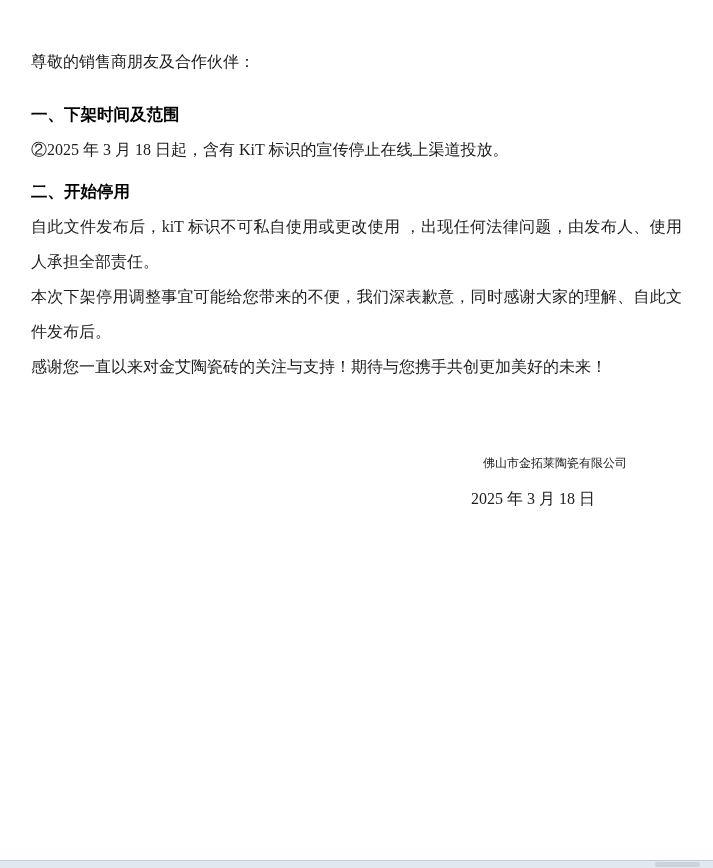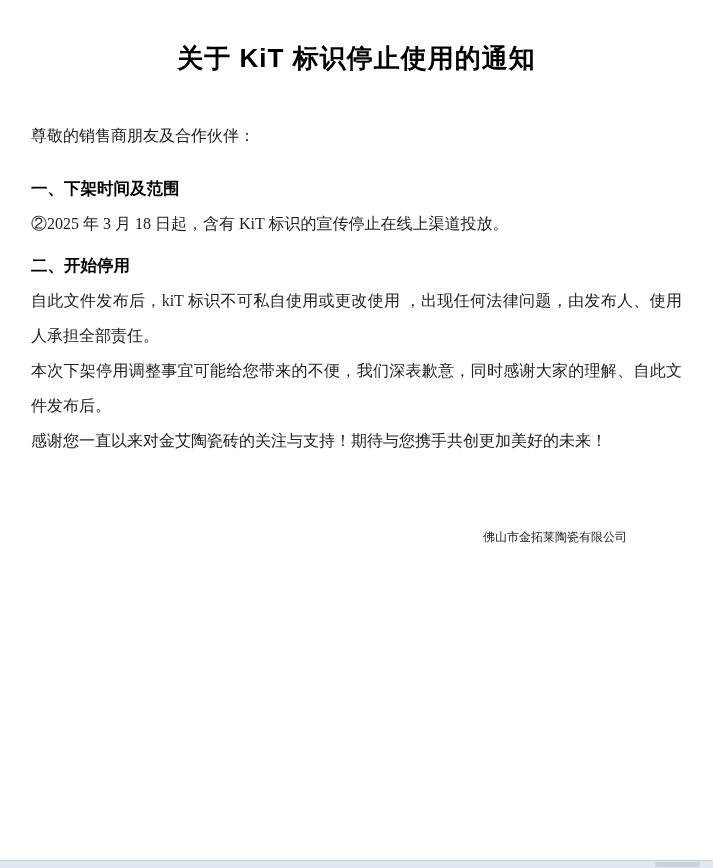--- a/index.html
+++ b/index.html
@@ -83,40 +83,40 @@
     border-radius: 2px;
     background: #ccd3dd;
   }
 </style>
 </head>
 <body>
 
 <div class="page">
   <div class="content">
 
-    <h1 class="doc-title">关于 KiT 标识停止使用的通知</h1>
 
     <p class="line greeting">尊敬的销售商朋友及合作伙伴：</p>
 
 
     <h2 class="heading heading-1">一、下架时间及范围</h2>
 
 
     <p class="line">②2025 年 3 月 18 日起，含有 KiT 标识的宣传停止在线上渠道投放。</p>
 
     <h2 class="heading heading-2">二、开始停用</h2>
 
     <p class="line">自此文件发布后，kiT 标识不可私自使用或更改使用 ，出现任何法律问题，由发布人、使用人承担全部责任。</p>
 
     <p class="line">本次下架停用调整事宜可能给您带来的不便，我们深表歉意，同时感谢大家的理解、自此文件发布后。</p>
 
 
     <p class="line">感谢您一直以来对金艾陶瓷砖的关注与支持！期待与您携手共创更加美好的未来！</p>
 
     <p class="signature">佛山市金拓莱陶瓷有限公司</p>
 
+    <p class="doc-date">2025 年 3 月 18 日</p>
 
   </div>
 
   <div class="scrollbar-track">
     <div class="scrollbar-thumb"></div>
   </div>
 </div>
 
 </body></html>

